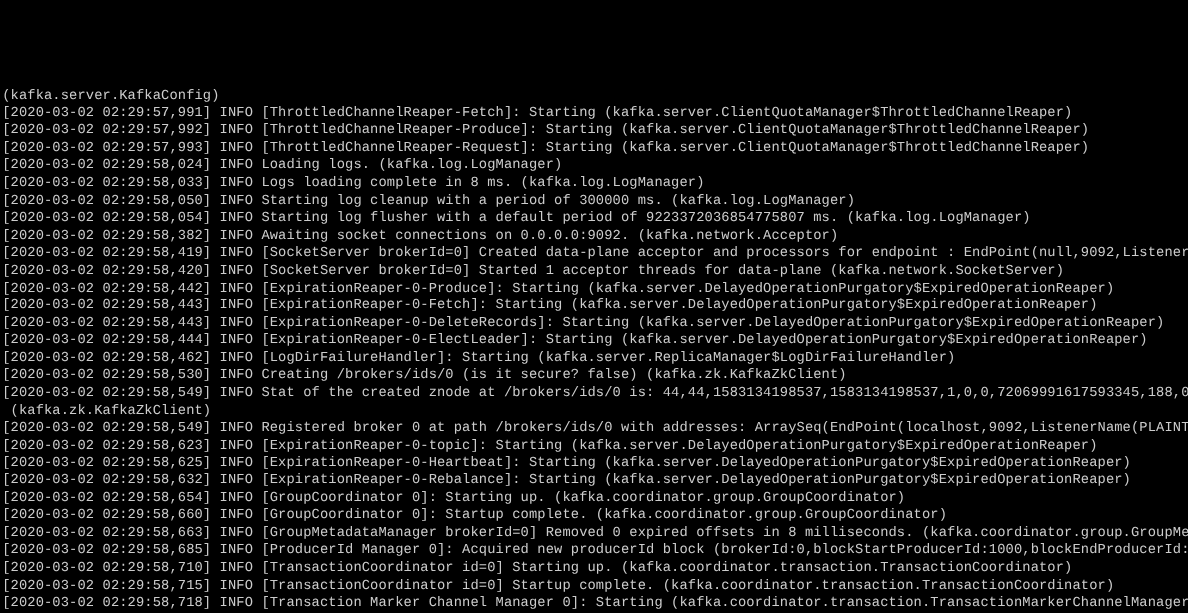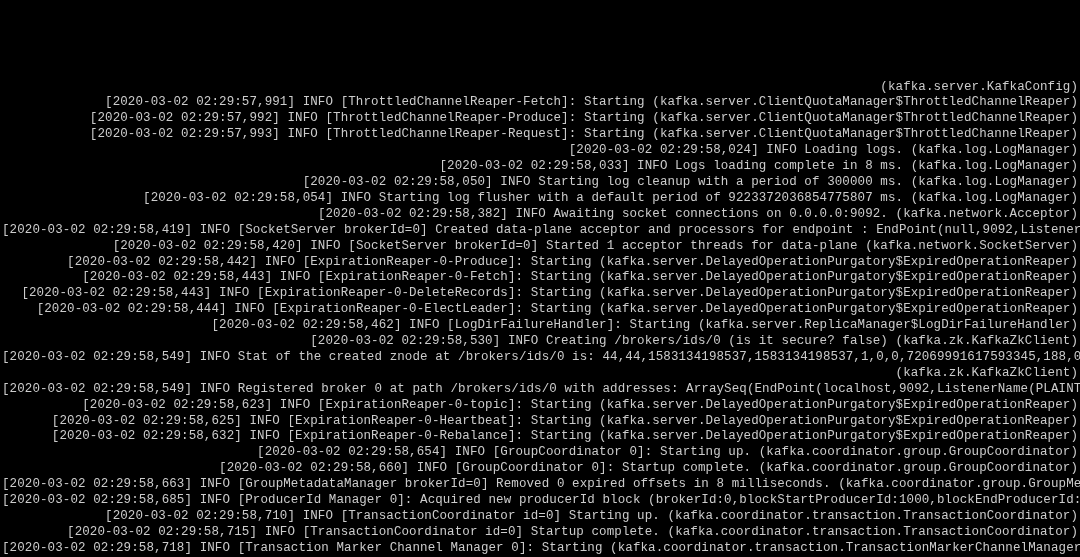--- a/index.html
+++ b/index.html
@@ -12,21 +12,21 @@
     line-height: 15.9px;
     letter-spacing: 0.1px;
     white-space: pre;
     overflow: hidden;
     width: 1080px;
     height: 557px;
   }
   #term {
     padding: 0 2px;
   }
-  .line { display: block; text-align: right; }
+  .line { display: block; }
 </style>
 </head>
 <body>
 
 
 
 <div id="term"><span class="line">(kafka.server.KafkaConfig)</span><span class="line">[2020-03-02 02:29:57,991] INFO [ThrottledChannelReaper-Fetch]: Starting (kafka.server.ClientQuotaManager$ThrottledChannelReaper)</span><span class="line">[2020-03-02 02:29:57,992] INFO [ThrottledChannelReaper-Produce]: Starting (kafka.server.ClientQuotaManager$ThrottledChannelReaper)</span><span class="line">[2020-03-02 02:29:57,993] INFO [ThrottledChannelReaper-Request]: Starting (kafka.server.ClientQuotaManager$ThrottledChannelReaper)</span><span class="line">[2020-03-02 02:29:58,024] INFO Loading logs. (kafka.log.LogManager)</span><span class="line">[2020-03-02 02:29:58,033] INFO Logs loading complete in 8 ms. (kafka.log.LogManager)</span><span class="line">[2020-03-02 02:29:58,050] INFO Starting log cleanup with a period of 300000 ms. (kafka.log.LogManager)</span><span class="line">[2020-03-02 02:29:58,054] INFO Starting log flusher with a default period of 9223372036854775807 ms. (kafka.log.LogManager)</span><span class="line">[2020-03-02 02:29:58,382] INFO Awaiting socket connections on 0.0.0.0:9092. (kafka.network.Acceptor)</span><span class="line">[2020-03-02 02:29:58,419] INFO [SocketServer brokerId=0] Created data-plane acceptor and processors for endpoint : EndPoint(null,9092,ListenerName(PLAINTEXT)</span><span class="line">[2020-03-02 02:29:58,420] INFO [SocketServer brokerId=0] Started 1 acceptor threads for data-plane (kafka.network.SocketServer)</span><span class="line">[2020-03-02 02:29:58,442] INFO [ExpirationReaper-0-Produce]: Starting (kafka.server.DelayedOperationPurgatory$ExpiredOperationReaper)</span><span class="line">[2020-03-02 02:29:58,443] INFO [ExpirationReaper-0-Fetch]: Starting (kafka.server.DelayedOperationPurgatory$ExpiredOperationReaper)</span><span class="line">[2020-03-02 02:29:58,443] INFO [ExpirationReaper-0-DeleteRecords]: Starting (kafka.server.DelayedOperationPurgatory$ExpiredOperationReaper)</span><span class="line">[2020-03-02 02:29:58,444] INFO [ExpirationReaper-0-ElectLeader]: Starting (kafka.server.DelayedOperationPurgatory$ExpiredOperationReaper)</span><span class="line">[2020-03-02 02:29:58,462] INFO [LogDirFailureHandler]: Starting (kafka.server.ReplicaManager$LogDirFailureHandler)</span><span class="line">[2020-03-02 02:29:58,530] INFO Creating /brokers/ids/0 (is it secure? false) (kafka.zk.KafkaZkClient)</span><span class="line">[2020-03-02 02:29:58,549] INFO Stat of the created znode at /brokers/ids/0 is: 44,44,1583134198537,1583134198537,1,0,0,72069991617593345,188,0,44</span><span class="line"> (kafka.zk.KafkaZkClient)</span><span class="line">[2020-03-02 02:29:58,549] INFO Registered broker 0 at path /brokers/ids/0 with addresses: ArraySeq(EndPoint(localhost,9092,ListenerName(PLAINTEXT),PLAINTEXT)</span><span class="line">[2020-03-02 02:29:58,623] INFO [ExpirationReaper-0-topic]: Starting (kafka.server.DelayedOperationPurgatory$ExpiredOperationReaper)</span><span class="line">[2020-03-02 02:29:58,625] INFO [ExpirationReaper-0-Heartbeat]: Starting (kafka.server.DelayedOperationPurgatory$ExpiredOperationReaper)</span><span class="line">[2020-03-02 02:29:58,632] INFO [ExpirationReaper-0-Rebalance]: Starting (kafka.server.DelayedOperationPurgatory$ExpiredOperationReaper)</span><span class="line">[2020-03-02 02:29:58,654] INFO [GroupCoordinator 0]: Starting up. (kafka.coordinator.group.GroupCoordinator)</span><span class="line">[2020-03-02 02:29:58,660] INFO [GroupCoordinator 0]: Startup complete. (kafka.coordinator.group.GroupCoordinator)</span><span class="line">[2020-03-02 02:29:58,663] INFO [GroupMetadataManager brokerId=0] Removed 0 expired offsets in 8 milliseconds. (kafka.coordinator.group.GroupMetadataManager)</span><span class="line">[2020-03-02 02:29:58,685] INFO [ProducerId Manager 0]: Acquired new producerId block (brokerId:0,blockStartProducerId:1000,blockEndProducerId:1999) by writin</span><span class="line">[2020-03-02 02:29:58,710] INFO [TransactionCoordinator id=0] Starting up. (kafka.coordinator.transaction.TransactionCoordinator)</span><span class="line">[2020-03-02 02:29:58,715] INFO [TransactionCoordinator id=0] Startup complete. (kafka.coordinator.transaction.TransactionCoordinator)</span><span class="line">[2020-03-02 02:29:58,718] INFO [Transaction Marker Channel Manager 0]: Starting (kafka.coordinator.transaction.TransactionMarkerChannelManager)</span><span class="line">[2020-03-02 02:29:58,745] INFO [ExpirationReaper-0-AlterAcls]: Starting (kafka.server.DelayedOperationPurgatory$ExpiredOperationReaper)</span></div>
 
 
 

